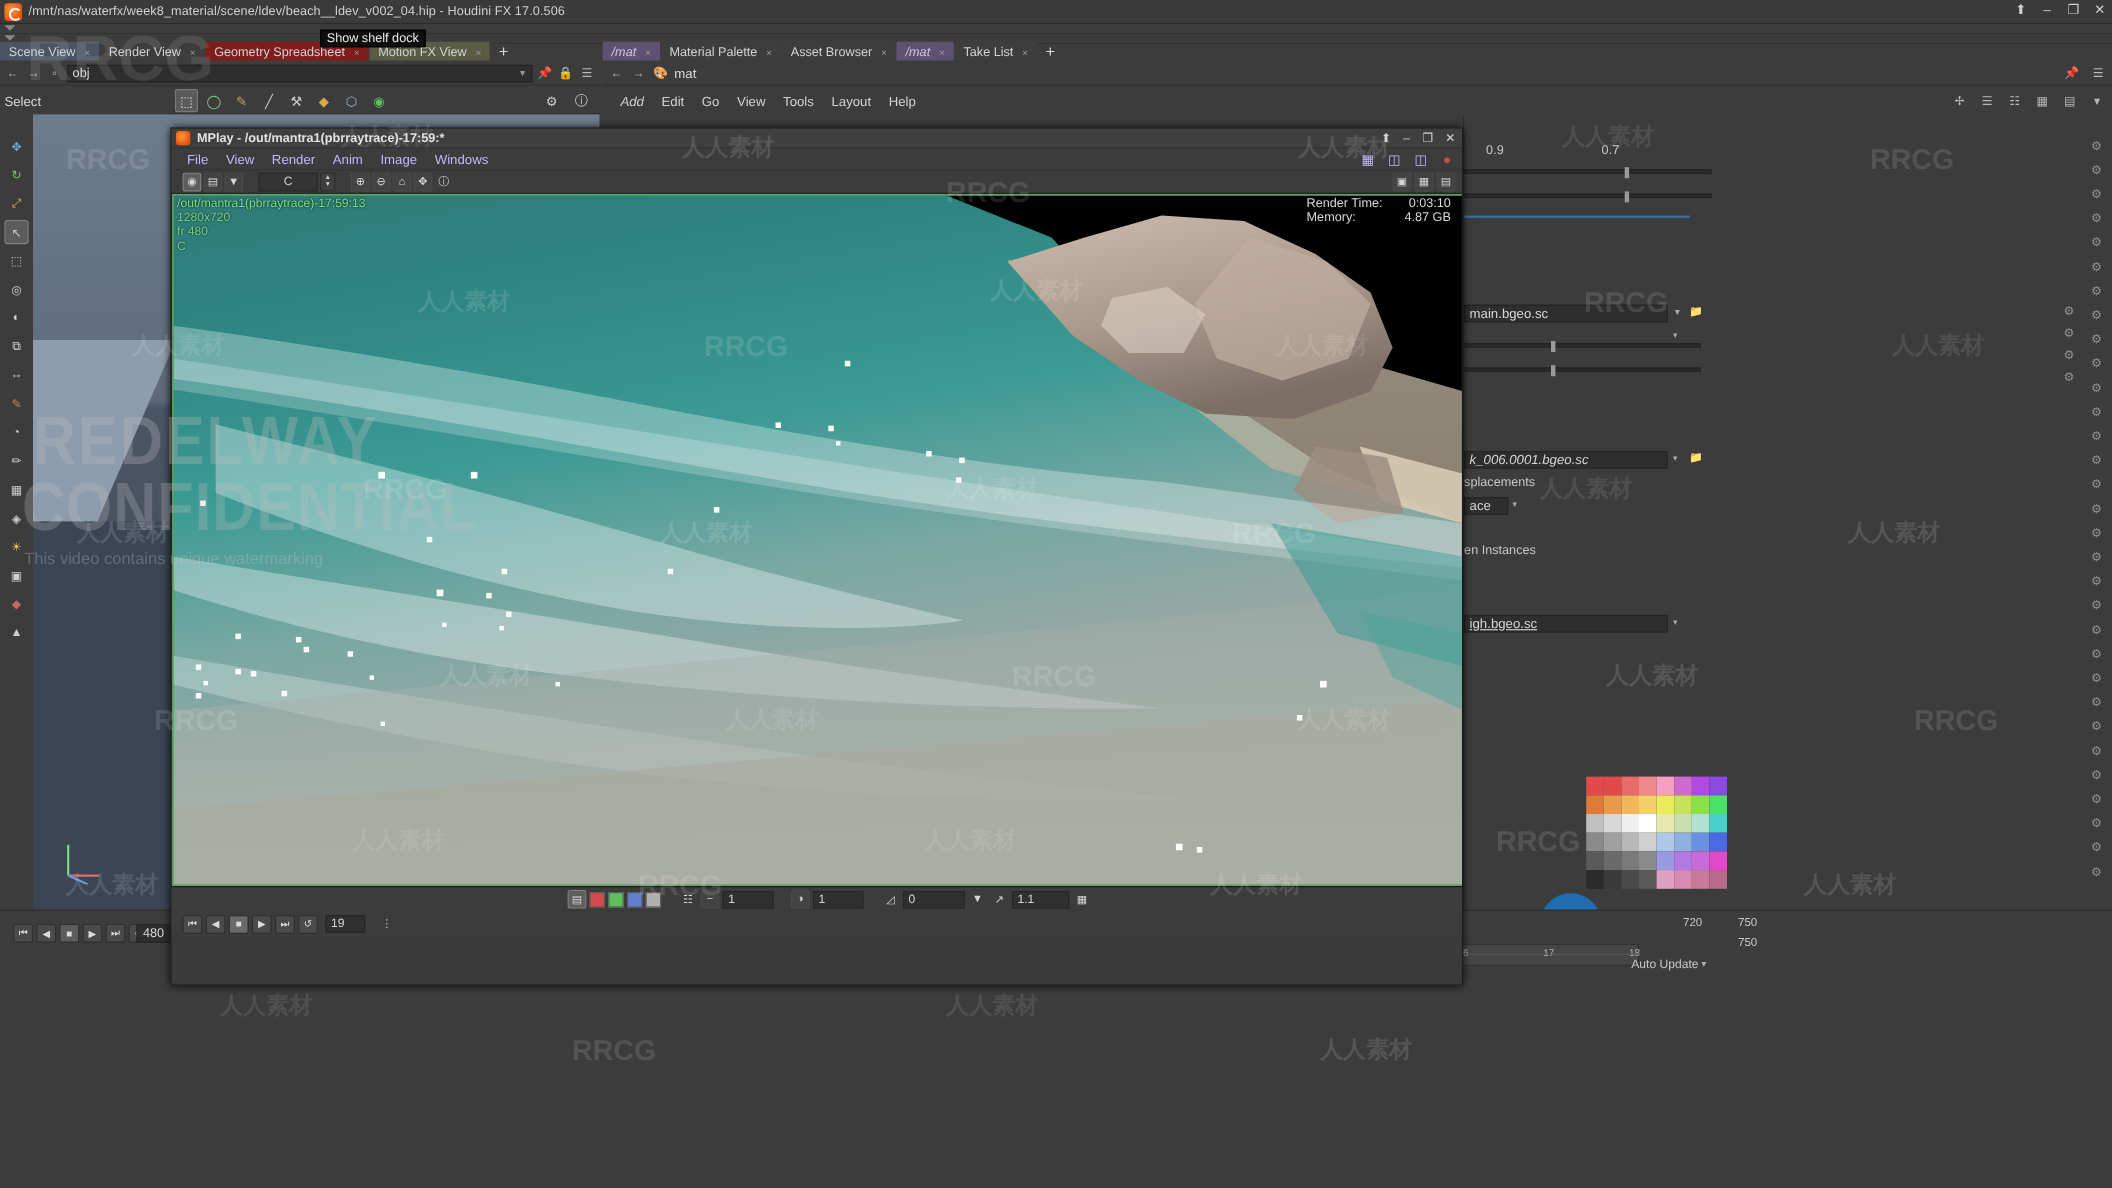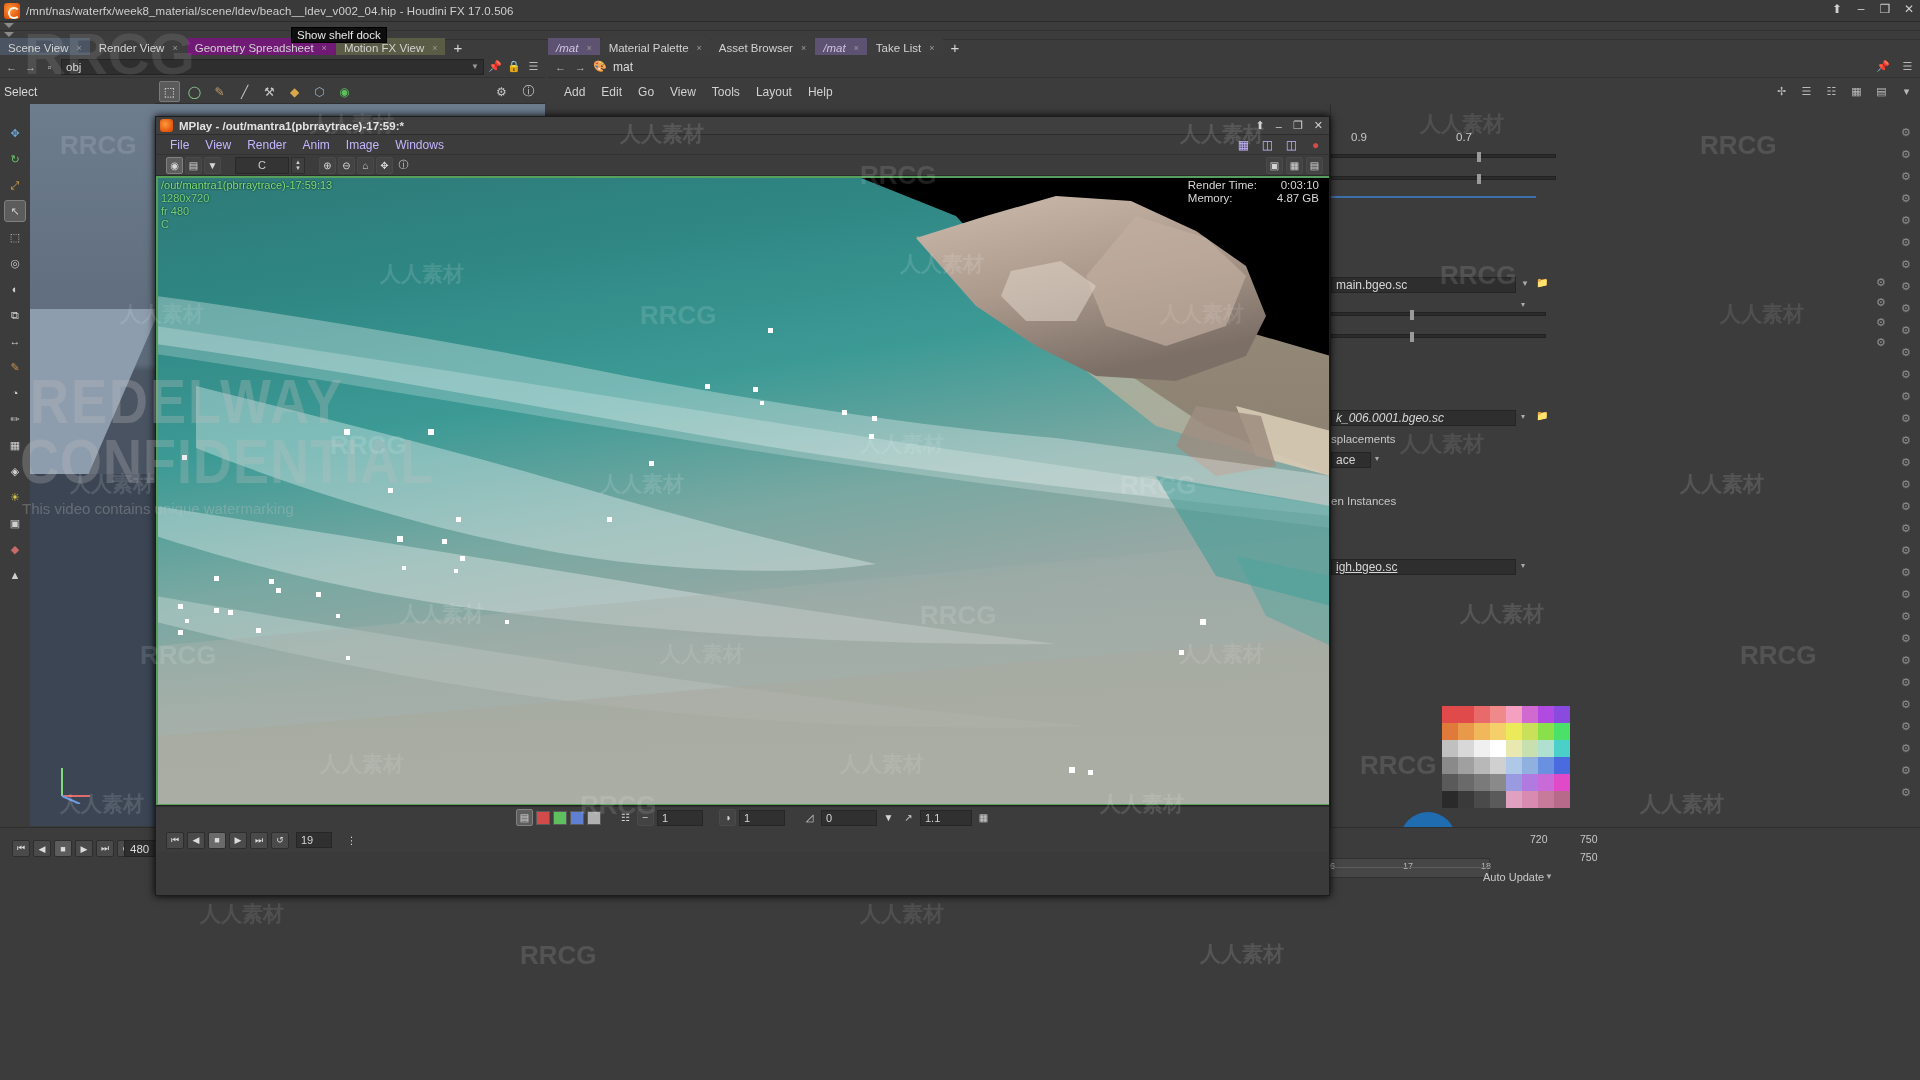--- a/index.html
+++ b/index.html
@@ -27,21 +27,21 @@
 
   
   .tabrow{ position:absolute; height:17px; top:38px; display:flex; align-items:flex-end; }
   #tabrow-left{ left:0; width:545px; }
   #tabrow-right{ left:548px; width:1372px;}
   .tab{ height:17px; display:flex; align-items:center; padding:0 8px; margin-right:1px;
     font-size:11.5px; color:#d2d2d2; border-top:2px solid transparent; cursor:default;}
   .tab .x{ margin-left:8px; font-size:9px; color:#9a9a9a;}
   .tab.t-scene{ background:#4a5462;}
   .tab.t-render{ background:#3d3d3d;}
-  .tab.t-geo{ background:#701a75;margin-top:39px;}
+  .tab.t-geo{ background:#7f1d1d;margin-top:39px;}
   .tab.t-motion{ background:#5b5c45;}
   .tab.t-mat{ background:#5e5272; color:#cfc4e2; font-style:italic;}
   .tab.t-plain{ background:#3d3d3d;}
   .tab-plus{ color:#d8d8d8; font-size:15px; padding:0 7px; line-height:15px; cursor:default;}
 
   
   .tooltip{ position:absolute; left:291px; top:27px; background:#0e0e0e; color:#e8e8e8;
     font-size:11.5px; padding:1px 5px; z-index:60; border:1px solid #000;}
 
   
@@ -255,21 +255,21 @@
   <span class="icn">🎨</span>
   <span style="font-size:12px;color:#dcdcdc;">mat</span>
   <span style="margin-left:auto;display:flex;gap:9px;">
     <span class="icn">📌</span>
     <span class="icn">☰</span>
   </span>
 </div>
 
 <div style="position:absolute;left:548px;top:82px;width:1372px;height:20px;background:#3c3c3c;
      display:flex;align-items:center;gap:16px;padding-left:16px;" id="netmenu">
-    <span style="font-size: 12px; color: rgb(210, 210, 210);">Add</span>
+    <span style="font-size: 12px; color: rgb(210, 210, 210); font-style: italic;">Add</span>
     <span style="font-size: 12px; color: rgb(210, 210, 210);">Edit</span>
     <span style="font-size: 12px; color: rgb(210, 210, 210);">Go</span>
     <span style="font-size: 12px; color: rgb(210, 210, 210);">View</span>
     <span style="font-size: 12px; color: rgb(210, 210, 210);">Tools</span>
     <span style="font-size: 12px; color: rgb(210, 210, 210);">Layout</span>
     <span style="font-size: 12px; color: rgb(210, 210, 210);">Help</span>
   </div>
 <div style="position:absolute;right:6px;top:84px;display:flex;gap:10px;">
   <span class="icn">✢</span>
   <span class="icn">☰</span>

